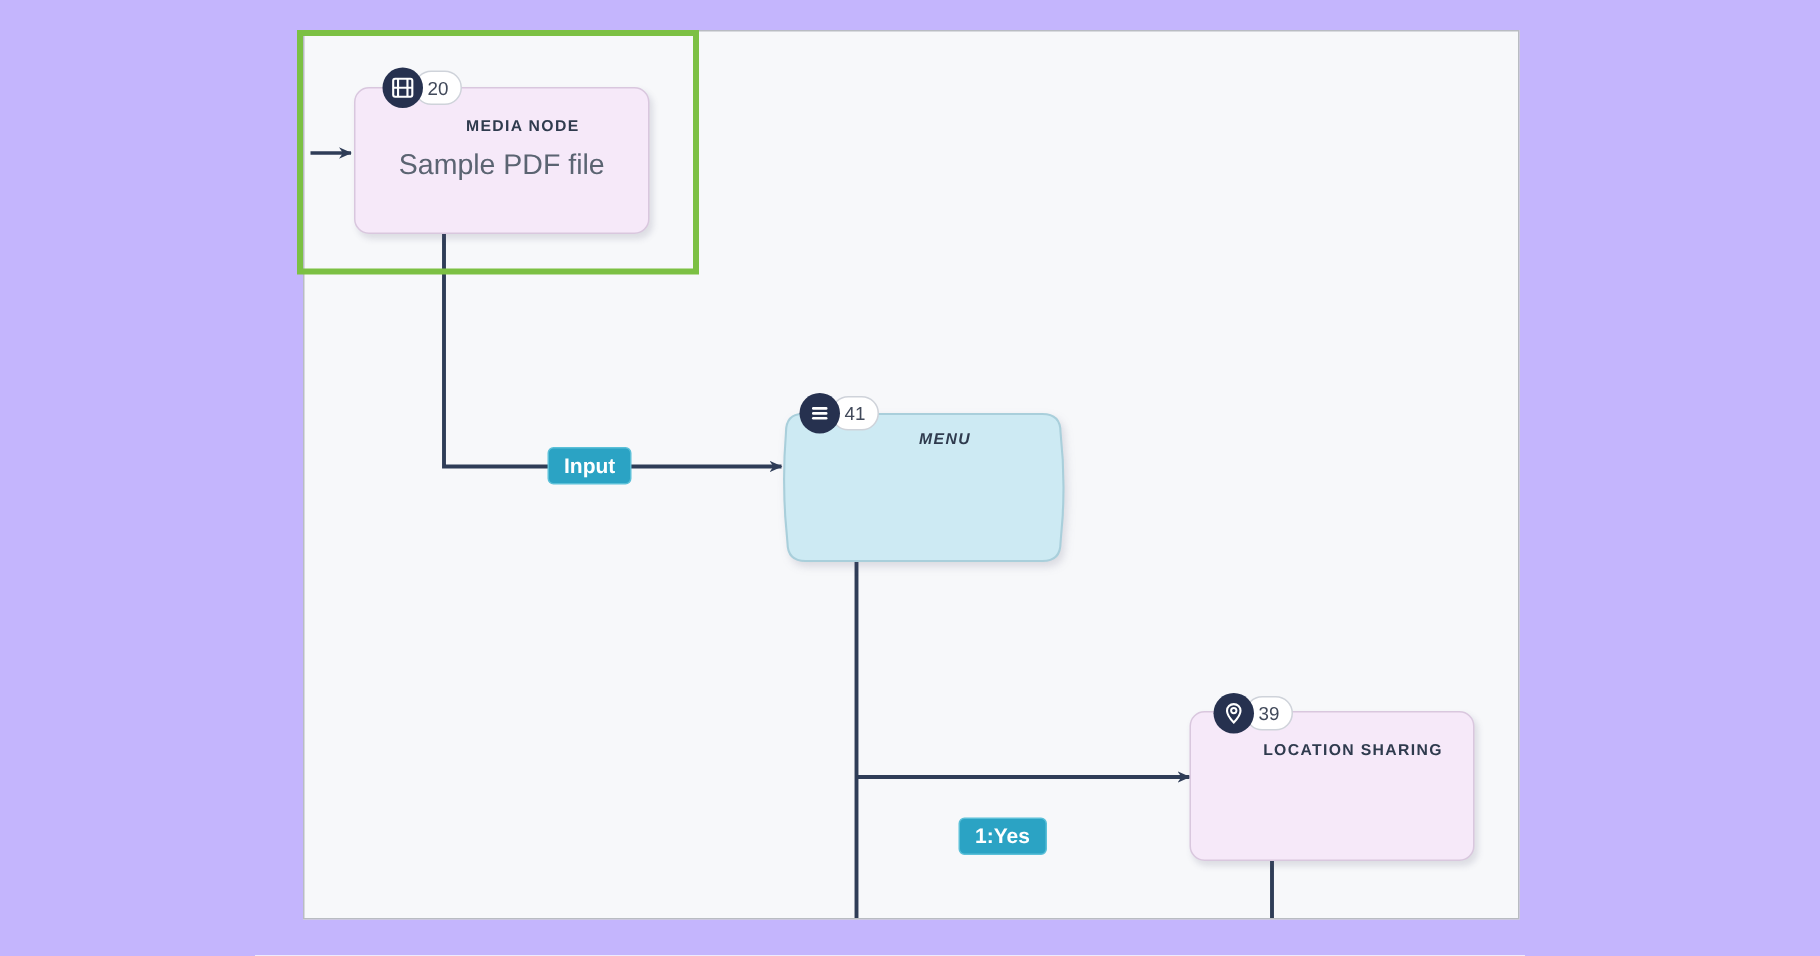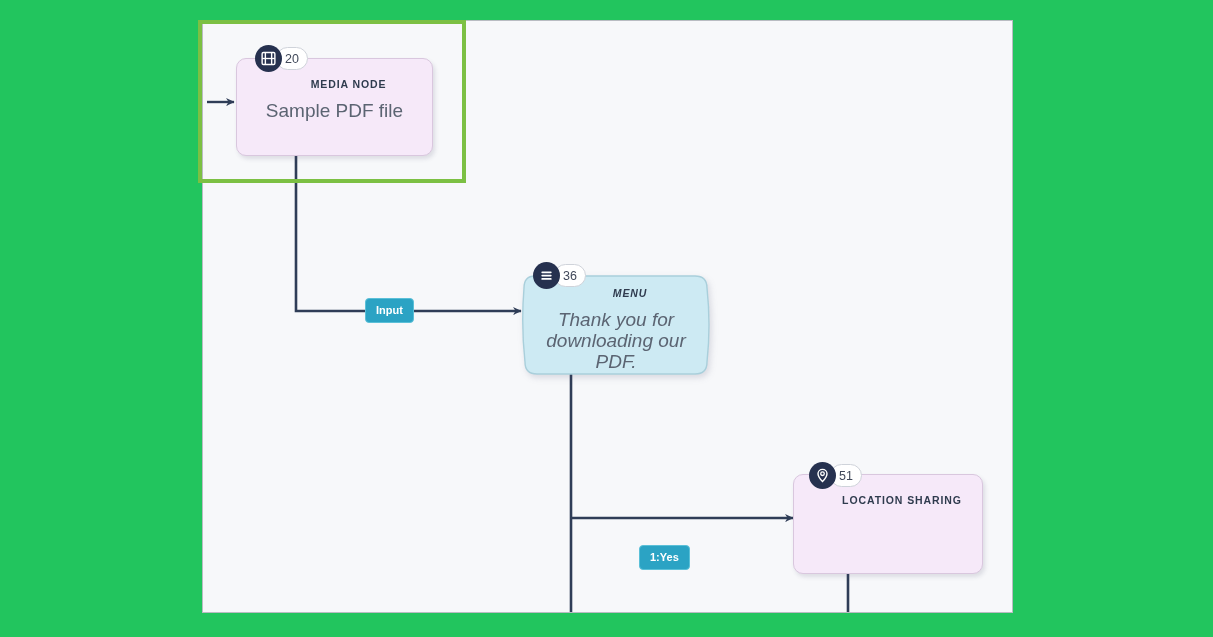--- a/index.html
+++ b/index.html
@@ -9,21 +9,21 @@
     width: 1213px;
     height: 637px;
     overflow: hidden;
     font-family: "Liberation Sans", sans-serif;
   }
 
   #root {
     position: relative;
     width: 1213px;
     height: 637px;
-    background: #22c55e;
+    background: #c4b5fd;
   }
 
   
   .canvas {
     position: absolute;
     left: 202px;
     top: 20px;
     width: 811px;
     height: 593px;
     background: #f7f8fa;
@@ -169,21 +169,21 @@
     z-index: 1;
   }
 
   
   .edge-label {
     position: absolute;
     background: #2ba3c4;
     border: 1px solid #5bc0d8;
     border-radius: 4px;
     color: #ffffff;
-    font-size: 11px;
+    font-size: 14px;
     font-weight: bold;
     padding: 4px 10px 5px 10px;
     box-sizing: border-box;
     line-height: 14px;
     z-index: 5;
     white-space: nowrap;
   }
 </style>
 </head>
 <body>
@@ -247,40 +247,39 @@
         </svg>
 
         <div class="node-head" style="top:-4px; left:12px;">
           <div class="node-icon">
             <svg width="15" height="15" viewBox="0 0 16 16" aria-hidden="true">
               <rect x="2.5" y="3.6" width="11" height="1.9" rx="0.9" fill="#ffffff"></rect>
               <rect x="2.5" y="7.1" width="11" height="1.9" rx="0.9" fill="#ffffff"></rect>
               <rect x="2.5" y="10.6" width="11" height="1.9" rx="0.9" fill="#ffffff"></rect>
             </svg>
           </div>
-          <div class="node-num">36</div>
+          <div class="node-num">41</div>
         </div>
 
         <div class="node-body">
           <div class="node-title">MENU</div>
-          <div class="node-text">Thank you for downloading our PDF.</div>
         </div>
       </div>
 
       <div class="node node-rect" style="left:590px; top:453px; width:190px; height:100px;">
 
         <div class="node-head" style="top:-13px; left:15px;">
           <div class="node-icon">
             <svg width="15" height="15" viewBox="0 0 16 16" aria-hidden="true">
               <path d="M8,1.5 C5.3,1.5 3.2,3.6 3.2,6.2 C3.2,9.6 8,14.5 8,14.5
                        C8,14.5 12.8,9.6 12.8,6.2 C12.8,3.6 10.7,1.5 8,1.5 Z" fill="none" stroke="#ffffff" stroke-width="1.5"></path>
               <circle cx="8" cy="6.1" r="1.9" fill="none" stroke="#ffffff" stroke-width="1.4"></circle>
             </svg>
           </div>
-          <div class="node-num">51</div>
+          <div class="node-num">39</div>
         </div>
 
         <div class="node-body">
           <div class="node-title">LOCATION SHARING</div>
         </div>
       </div>
 
       <div class="edge-label" style="left:162px; top:277px;">Input</div>
 
       <div class="edge-label" style="left:436px; top:484px;margin-top:40px;">1:Yes</div>

